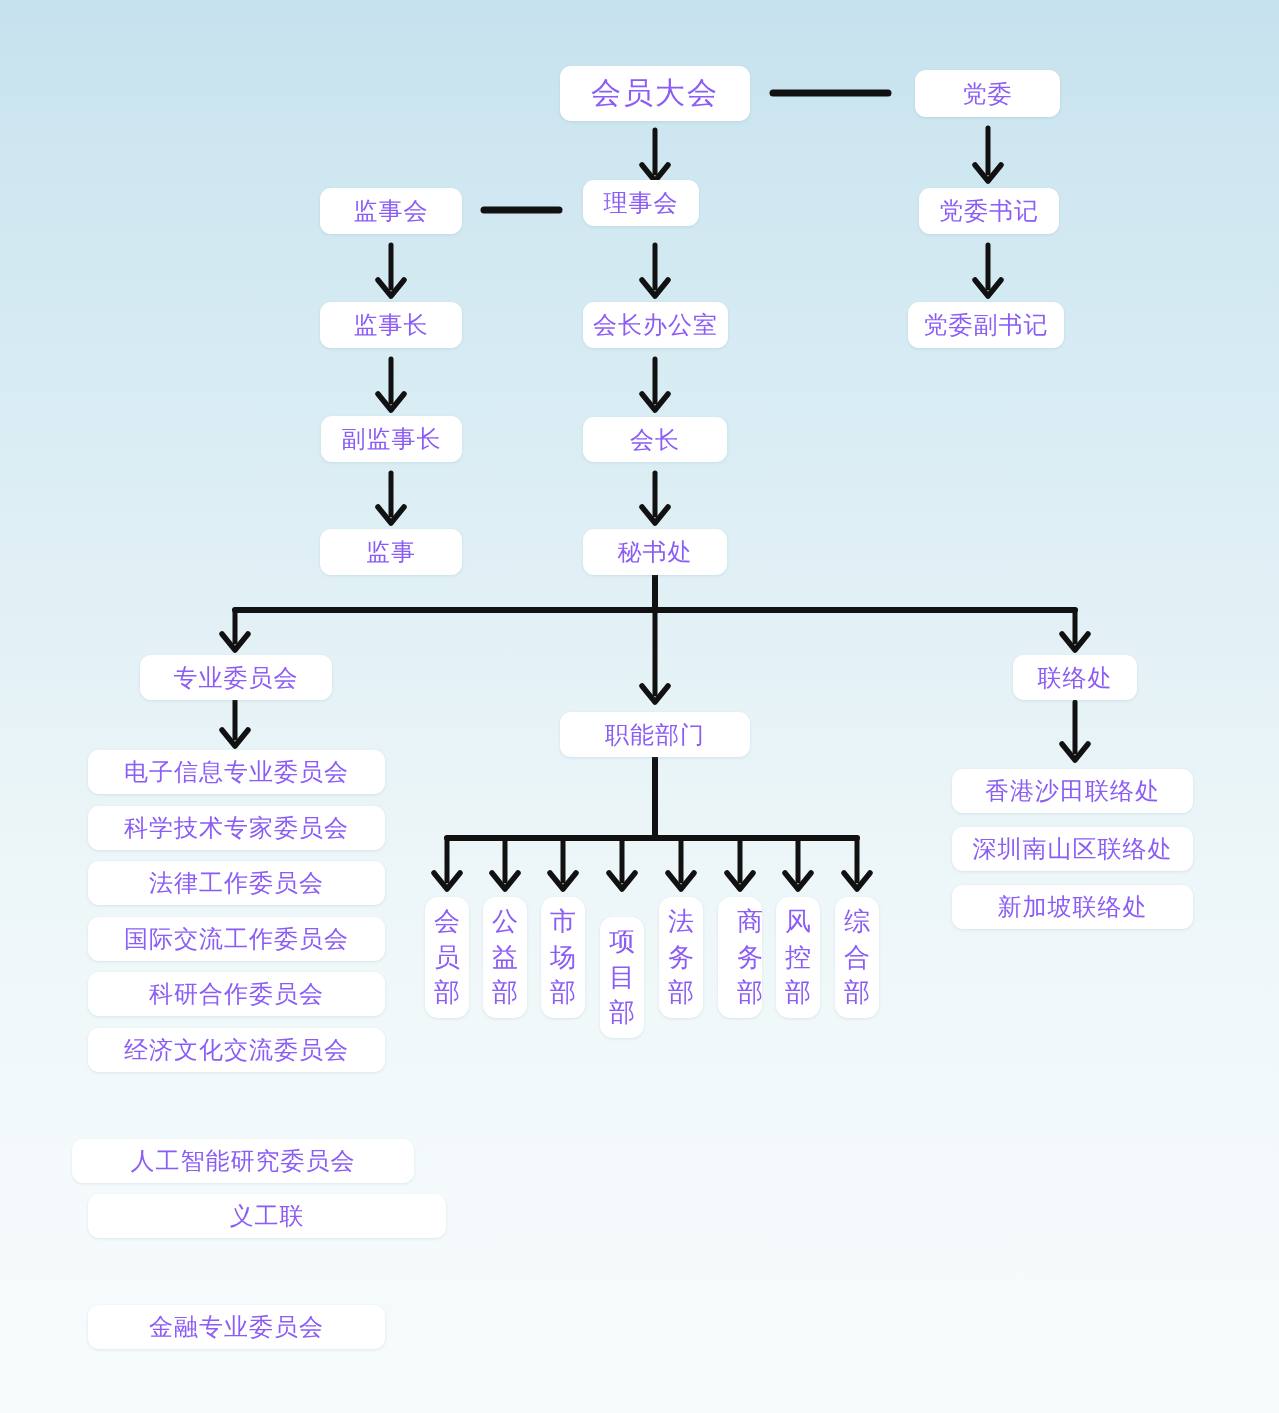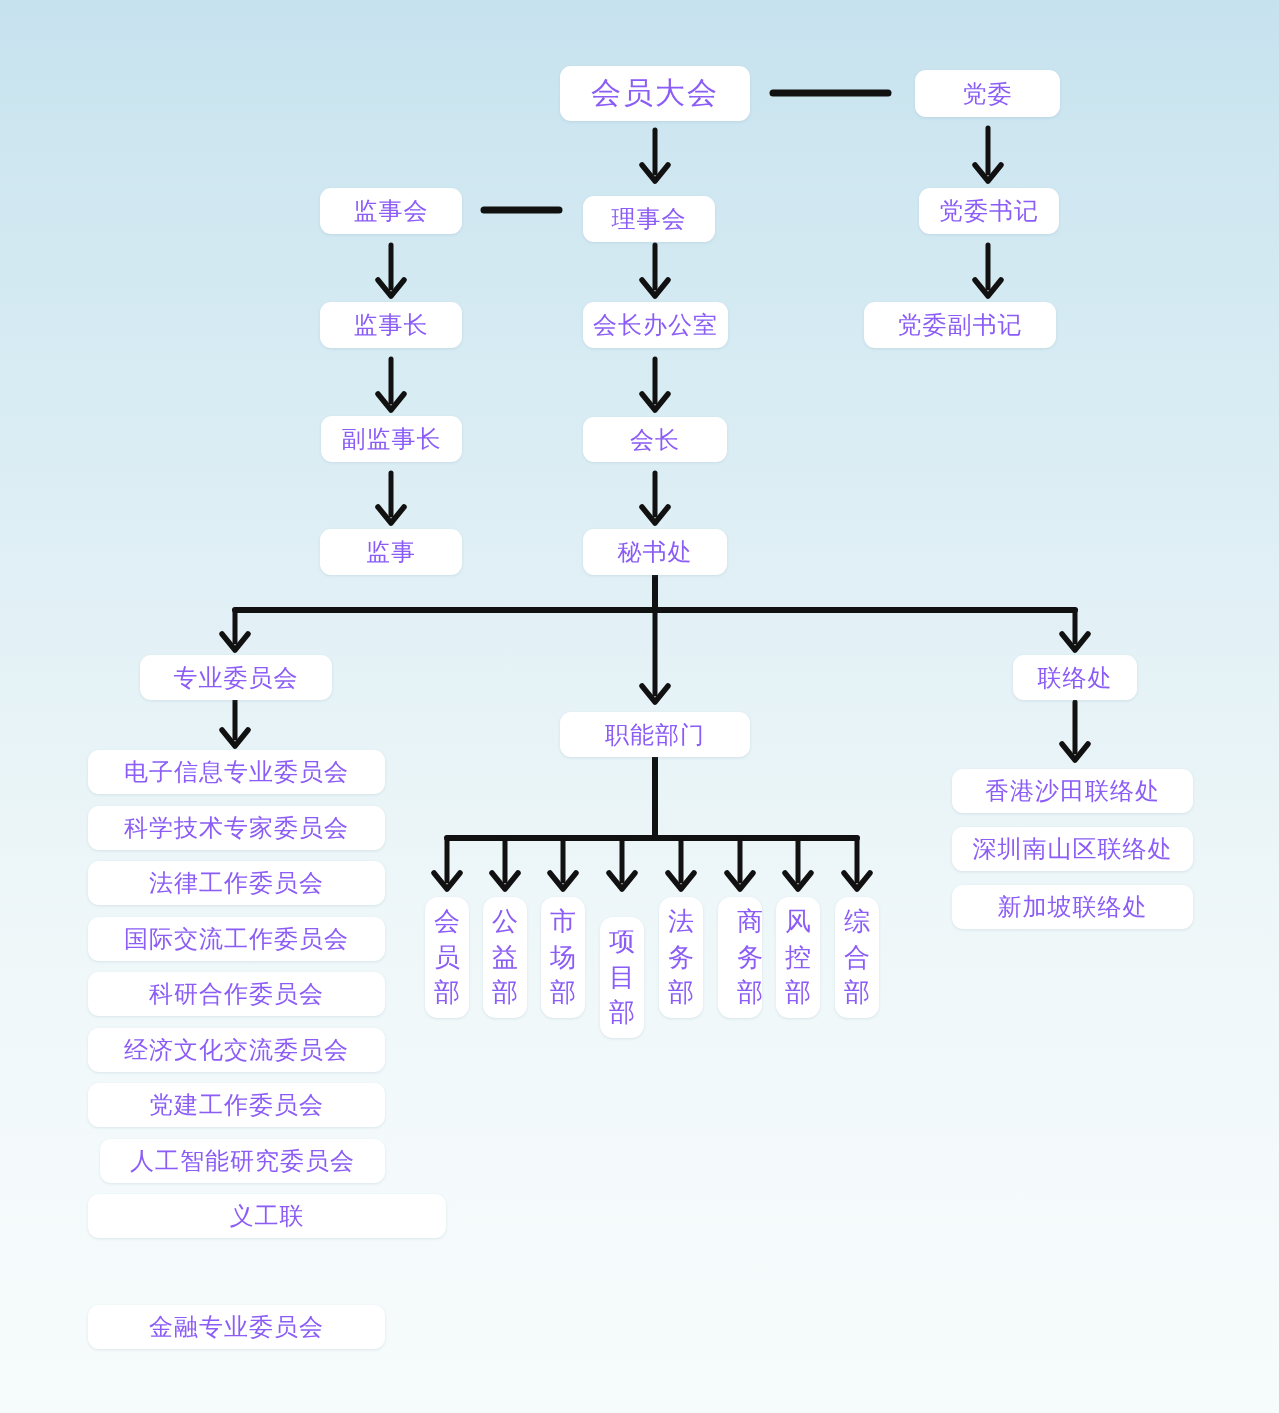--- a/index.html
+++ b/index.html
@@ -83,45 +83,44 @@
     <line class="sh" x1="798" y1="838" x2="798" y2="881"></line>
       <polyline class="hd" points="785,873 798,889 811,873"></polyline>
     <line class="sh" x1="857" y1="838" x2="857" y2="881"></line>
       <polyline class="hd" points="844,873 857,889 870,873"></polyline>
   </svg>
 
   <div class="node big" style="left:560px;top:66px;width:190px;height:55px;">会员大会</div>
   <div class="node" style="left:915px;top:70px;width:145px;height:47px;">党委</div>
 
   <div class="node" style="left:320px;top:188px;width:142px;height:46px;">监事会</div>
-  <div class="node" style="left:583px;top:196px;width:132px;height:46px;">理事会</div>
+  <div class="node" style="left:583px;top:180px;width:116px;height:46px;">理事会</div>
   <div class="node" style="left:919px;top:188px;width:140px;height:46px;">党委书记</div>
 
   <div class="node" style="left:320px;top:302px;width:142px;height:46px;">监事长</div>
   <div class="node" style="left:583px;top:302px;width:145px;height:46px;">会长办公室</div>
-  <div class="node" style="left:864px;top:302px;width:192px;height:46px;">党委副书记</div>
+  <div class="node" style="left:908px;top:302px;width:156px;height:46px;">党委副书记</div>
 
   <div class="node" style="left:321px;top:416px;width:141px;height:46px;">副监事长</div>
   <div class="node" style="left:583px;top:417px;width:144px;height:45px;">会长</div>
 
   <div class="node" style="left:320px;top:529px;width:142px;height:46px;">监事</div>
   <div class="node" style="left:583px;top:529px;width:144px;height:46px;">秘书处</div>
 
   <div class="node" style="left:140px;top:655px;width:192px;height:45px;">专业委员会</div>
   <div class="node" style="left:1013px;top:655px;width:124px;height:45px;">联络处</div>
   <div class="node" style="left:560px;top:712px;width:190px;height:45px;">职能部门</div>
 
   <div class="node" style="left:88px;top:750px;width:297px;height:44px;">电子信息专业委员会</div>
   <div class="node" style="left:88px;top:806px;width:297px;height:44px;">科学技术专家委员会</div>
   <div class="node" style="left:88px;top:917px;width:297px;height:44px;">国际交流工作委员会</div>
   <div class="node" style="left:88px;top:861px;width:297px;height:44px;">法律工作委员会</div>
   <div class="node" style="left:88px;top:972px;width:297px;height:44px;">科研合作委员会</div>
   <div class="node" style="left:88px;top:1028px;width:297px;height:44px;">经济文化交流委员会</div>
-  <div class="node" style="left:88px;top:1083px;width:297px;height:44px;">党建工作委员会</div>
-  <div class="node" style="left:100px;top:1139px;width:285px;height:44px;">人工智能研究委员会</div>
+  <div class="node" style="left:72px;top:1139px;width:342px;height:44px;">人工智能研究委员会</div>
   <div class="node" style="left:88px;top:1194px;width:358px;height:44px;">义工联</div>
   <div class="node" style="left:88px;top:1305px;width:297px;height:44px;">金融专业委员会</div>
 
   <div class="node dept" style="left:425px;top:897px;width:44px;height:121px;">会员部</div>
   <div class="node dept" style="left:483px;top:897px;width:44px;height:121px;">公益部</div>
   <div class="node dept" style="left:541px;top:897px;width:44px;height:121px;">市场部</div>
   <div class="node dept" style="left:600px;top:897px;width:44px;height:121px;margin-top:20px;">项目部</div>
   <div class="node dept" style="left:659px;top:897px;width:44px;height:121px;">法务部</div>
   <div class="node dept" style="left:718px;top:897px;width:44px;height:121px;padding-left:28px;">商务部</div>
   <div class="node dept" style="left:776px;top:897px;width:44px;height:121px;">风控部</div>

